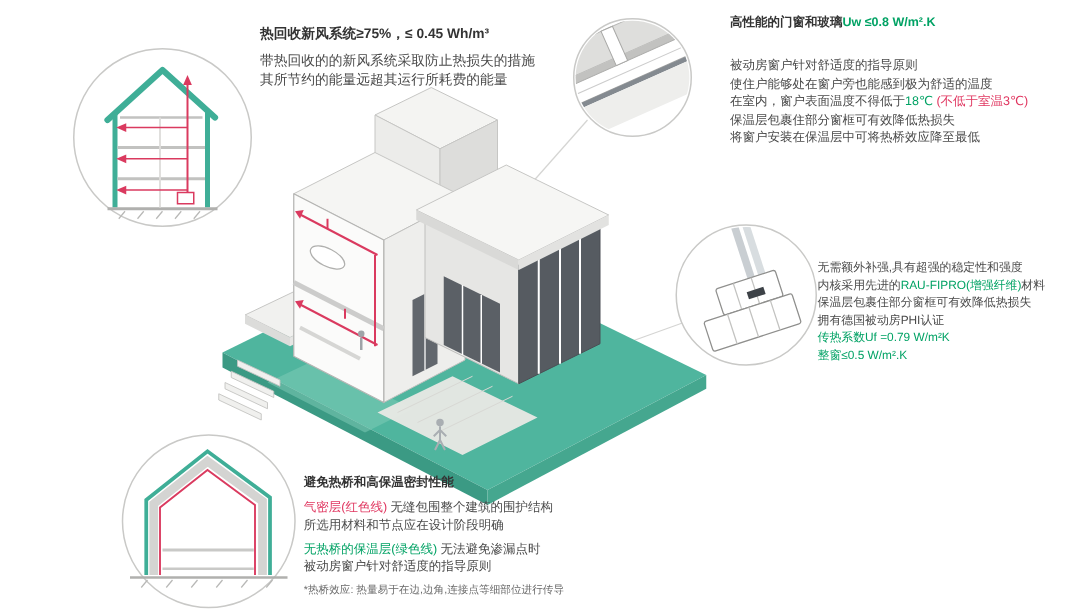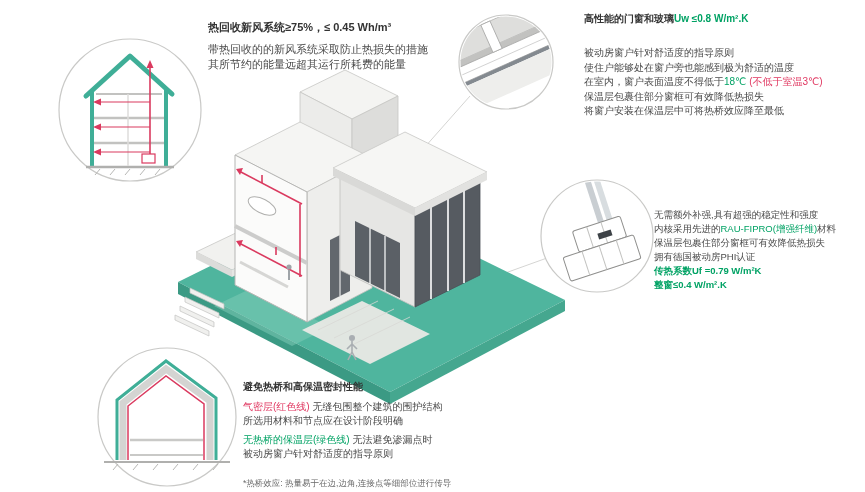--- a/index.html
+++ b/index.html
@@ -5,33 +5,33 @@
   *{margin:0;padding:0;box-sizing:border-box}
   html,body{background:#ffffff}
   body{font-family:"Liberation Sans","DejaVu Sans",sans-serif;}
   .canvas{position:relative;width:865px;height:492px;background:#ffffff;overflow:hidden}
   svg.scene{position:absolute;left:0;top:0}
   .tb{position:absolute;color:#4a4a4a}
   .ln{white-space:nowrap}
   .ttl{font-weight:bold;color:#333333}
   .green{color:#00a264}
   .red{color:#e0355f}
-  .bold{font-weight:bold}
+  .bold{font-weight:normal}
   .vent{left:208px;top:20px;width:252px}
   .vent .ttl{font-size:13px;margin-bottom:7px}
   .vent .ln{font-size:11px;line-height:15px}
   .win{left:584px;top:12px;width:276px}
   .win .ttl{font-size:12.5px;margin-bottom:20px}
   .win .ln{font-size:10px;line-height:14.4px}
   .prof{left:654px;top:208px;width:211px}
   .prof .ln{font-size:9.5px;line-height:14px}
   .therm{left:243px;top:380px;width:312px}
   .therm .ttl{font-size:12.5px;margin-bottom:6px}
   .therm .ln{font-size:10px;line-height:14px}
-  .therm .note{font-size:8.5px;color:#6a6a6a;margin-top:17px;white-space:nowrap}
+  .therm .note{font-size:8.5px;color:#6a6a6a;margin-top:5px;white-space:nowrap}
   .gap{height:5px}
 </style>
 </head>
 <body>
 
 <div class="canvas">
 
   <svg class="scene" width="865" height="492" viewBox="0 0 865 492">
     <defs>
       <clipPath id="c2clip">
@@ -229,21 +229,21 @@
   </div>
 
   <div class="tb prof">
     <div class="ln">无需额外补强,具有超强的稳定性和强度</div>
     <div class="ln">
       <span>内核采用先进的</span><span class="green">RAU-FIPRO(增强纤维)</span><span>材料</span>
     </div>
     <div class="ln">保温层包裹住部分窗框可有效降低热损失</div>
     <div class="ln">拥有德国被动房PHI认证</div>
     <div class="ln green bold">传热系数Uf =0.79 W/m²K</div>
-    <div class="ln green bold">整窗≤0.4 W/m².K</div>
+    <div class="ln green bold">整窗≤0.5 W/m².K</div>
   </div>
 
   <div class="tb therm">
     <div class="ttl ln">避免热桥和高保温密封性能</div>
     <div class="ln">
       <span class="red">气密层(红色线)</span><span> 无缝包围整个建筑的围护结构</span>
     </div>
     <div class="ln">所选用材料和节点应在设计阶段明确</div>
     <div class="gap"></div>
     <div class="ln">

